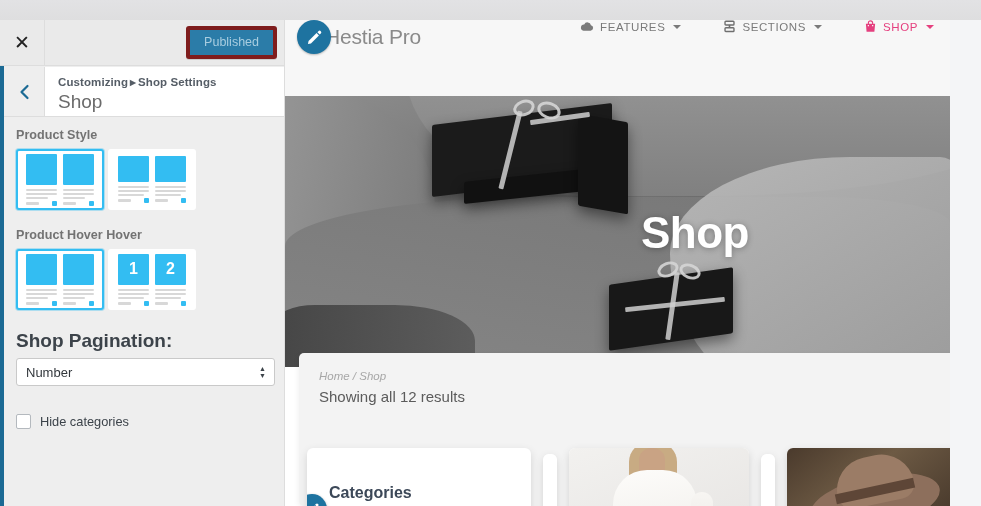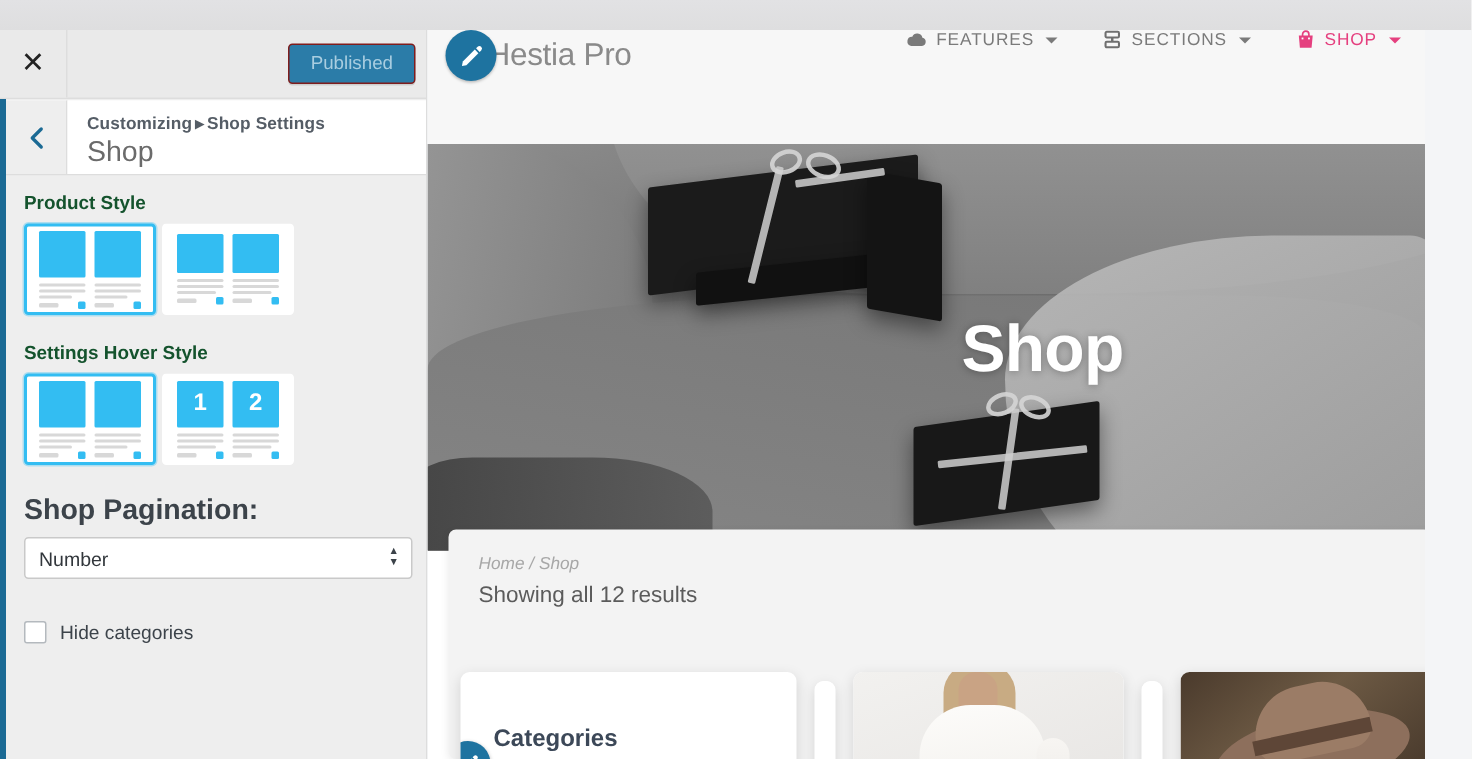--- a/index.html
+++ b/index.html
@@ -33,21 +33,21 @@
     background: #eaeaea; border-bottom: 1px solid #dddddd;
     display: flex; align-items: center;
   }
   .close-btn {
     width: 45px; height: 45px; display: flex; align-items: center; justify-content: center;
     border-right: 1px solid #dddddd; background: #eaeaea; cursor: pointer;
   }
   .close-btn span { font-size: 19px; color: #222; line-height: 1; font-weight: 400; }
   .publish-wrap { flex: 1; display: flex; justify-content: flex-end; align-items: center; padding-right: 8px; }
   .publish-btn {
-    background: #2b7ca8; color: #a8cde0; border: 1px solid #7f1d1d;
+    background: #2b7ca8; color: #a8cde0; border: 4px solid #7f1d1d;
     border-radius: 3px; font-size: 12.5px; padding: 5px 14px 6px;
     box-shadow: 0 1px 0 rgba(0,0,0,.12); cursor: default;
   }
 
   .cz-title-bar {
     position: absolute; left: 4px; top: 47px; width: 281px; height: 50px;
     display: flex; align-items: stretch; background: #ffffff;
     border-bottom: 1px solid #dddddd;
   }
   .back-btn {
@@ -55,21 +55,21 @@
     display: flex; align-items: center; justify-content: center; cursor: pointer;
   }
   .back-btn svg { display: block; }
   .cz-heading { flex: 1; padding: 8px 0 0 13px; background: #ffffff; }
   .cz-breadcrumb { font-size: 11.5px; color: #555d66; font-weight: 600; letter-spacing: .1px; }
   .cz-breadcrumb .sep { padding: 0 2px; }
   .cz-pagetitle { font-size: 19px; color: #6b6b6b; font-weight: 400; line-height: 1.25; margin-top: 1px; }
 
   .cz-body { position: absolute; left: 4px; top: 98px; width: 281px; bottom: 0; padding: 10px 12px 0; overflow: hidden; }
   .ctrl { margin-bottom: 6px; }
-  .ctrl-label { font-size: 12.6px; font-weight: bold; color: #14532d; margin-bottom: 7px; display: block; }
+  .ctrl-label { font-size: 12.6px; font-weight: bold; color: #737373; margin-bottom: 7px; display: block; }
 
   
   .radio-imgs { display: flex; gap: 4px; }
   .ri {
     width: 88px; height: 61px; background: #ffffff; border: 2px solid transparent;
     border-radius: 3px; display: flex; gap: 6px; align-items: center; justify-content: center;
     cursor: pointer; padding: 0 6px;
   }
   .ri.selected { border-color: #33bdf2; box-shadow: 0 0 0 1px rgba(51,189,242,.35); }
   .minicard { width: 31px; }
@@ -122,21 +122,21 @@
   .brand { display: flex; align-items: center; position: relative; }
   .edit-pencil {
     width: 34px; height: 34px; border-radius: 50%; background: #1e73a0;
     display: flex; align-items: center; justify-content: center;
     box-shadow: 0 1px 2px rgba(0,0,0,.25); cursor: pointer; position: relative; z-index: 2;
   }
   .brand-name {
     font-size: 21px; color: #8a8a8a; font-weight: 400; margin-left: -6px;
     letter-spacing: -.2px; position: relative; z-index: 1;
   }
-  .nav { margin-left: auto; display: flex; align-items: center; gap: 30px; }
+  .nav { margin-left: auto; display: flex; align-items: center; gap: 42px; }
   .nav-item { display: flex; align-items: center; gap: 6px; font-size: 11.5px; letter-spacing: .6px; color: #7a7a7a; cursor: pointer; }
   .nav-item.shop { color: #e5407f; }
   .caret { width: 0; height: 0; border-left: 4px solid transparent; border-right: 4px solid transparent; border-top: 4px solid currentColor; margin-left: 2px; }
 
   
   .hero { position: relative; height: 271px; overflow: hidden; background: #6d6d6d; }
   .hero-photo { position: absolute; inset: 0; }
   .sofa-back { position: absolute; left: 0; top: 0; width: 100%; height: 100%;
     background: linear-gradient(160deg,#8e8e8e 0%, #7b7b7b 25%, #6a6a6a 55%, #5f5f5f 100%); }
   .sofa-arm { position: absolute; left: -40px; top: -10px; width: 190px; height: 300px;
@@ -297,21 +297,21 @@
               <div class="mc-foot">
                   <span class="fl"></span>
                   <span class="fb"></span>
                 </div>
             </div>
           </div>
         </div>
       </div>
 
       <div class="ctrl" style="margin-top:18px">
-        <span class="ctrl-label">Settings Hover Style</span>
+        <span class="ctrl-label">Product Hover Hover</span>
         <div class="radio-imgs">
           <div class="ri selected">
             <div class="minicard">
               <div class="mc-img tall"></div>
               <div class="mc-lines">
                   <i class="w100"></i>
                   <i class="w100"></i>
                   <i class="w70"></i>
                 </div>
               <div class="mc-foot">

